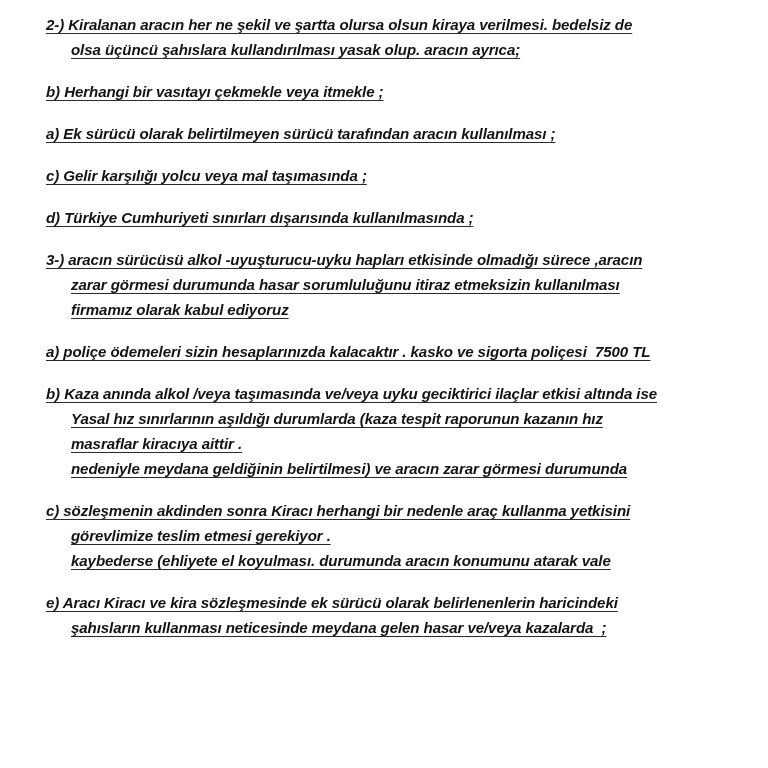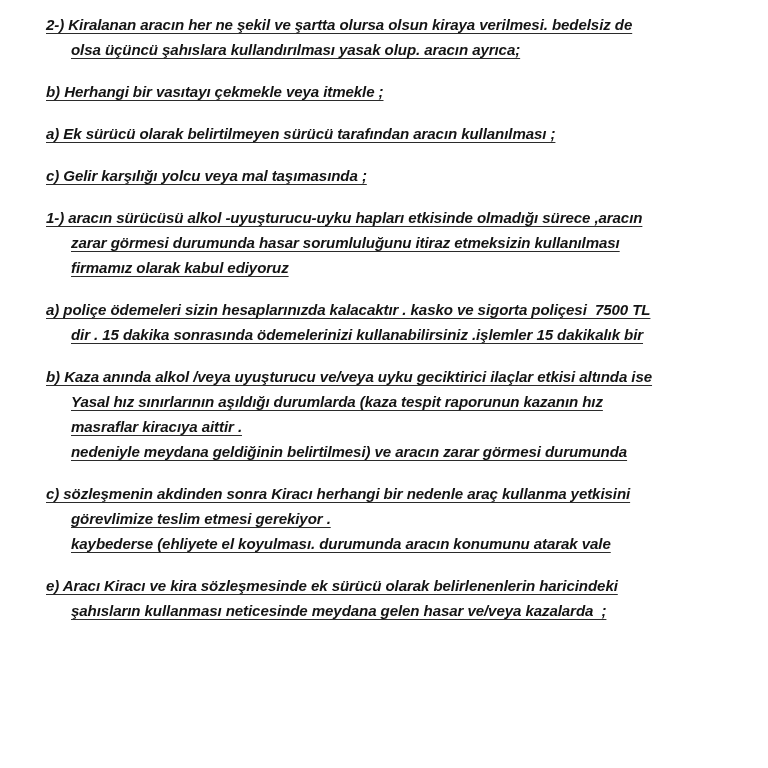--- a/index.html
+++ b/index.html
@@ -72,30 +72,32 @@
       <div class="clause">
         <span class="line">b) Herhangi bir vasıtayı çekmekle veya itmekle ;</span>
       </div>
       <div class="clause">
         <span class="line">a) Ek sürücü olarak belirtilmeyen sürücü tarafından aracın kullanılması ;</span>
       </div>
       <div class="clause">
         <span class="line">c) Gelir karşılığı yolcu veya mal taşımasında ;</span>
       </div>
       <div class="clause">
-        <span class="line">1-) aracın sürücüsü alkol -uyuşturucu-uyku hapları etkisinde olmadığı sürece ,aracın</span>
+        <span class="line">d) Türkiye Cumhuriyeti sınırları dışarısında kullanılmasında ;</span>
+      </div>
+      <div class="clause">
+        <span class="line">3-) aracın sürücüsü alkol -uyuşturucu-uyku hapları etkisinde olmadığı sürece ,aracın</span>
         <span class="line indent">zarar görmesi durumunda hasar sorumluluğunu itiraz etmeksizin kullanılması</span>
         <span class="line indent">firmamız olarak kabul ediyoruz</span>
       </div>
       <div class="clause">
         <span class="line">a) poliçe ödemeleri sizin hesaplarınızda kalacaktır . kasko ve sigorta poliçesi  7500 TL</span>
-        <span class="line indent">dir . 15 dakika sonrasında ödemelerinizi kullanabilirsiniz .işlemler 15 dakikalık bir</span>
       </div>
       <div class="clause">
-        <span class="line">b) Kaza anında alkol /veya uyuşturucu ve/veya uyku geciktirici ilaçlar etkisi altında ise</span>
+        <span class="line">b) Kaza anında alkol /veya taşımasında ve/veya uyku geciktirici ilaçlar etkisi altında ise</span>
         <span class="line indent">Yasal hız sınırlarının aşıldığı durumlarda (kaza tespit raporunun kazanın hız</span>
         <span class="line indent">masraflar kiracıya aittir .</span>
         <span class="line indent">nedeniyle meydana geldiğinin belirtilmesi) ve aracın zarar görmesi durumunda</span>
       </div>
       <div class="clause">
         <span class="line">c) sözleşmenin akdinden sonra Kiracı herhangi bir nedenle araç kullanma yetkisini</span>
         <span class="line indent">görevlimize teslim etmesi gerekiyor .</span>
         <span class="line indent">kaybederse (ehliyete el koyulması. durumunda aracın konumunu atarak vale</span>
       </div>
       <div class="clause">

